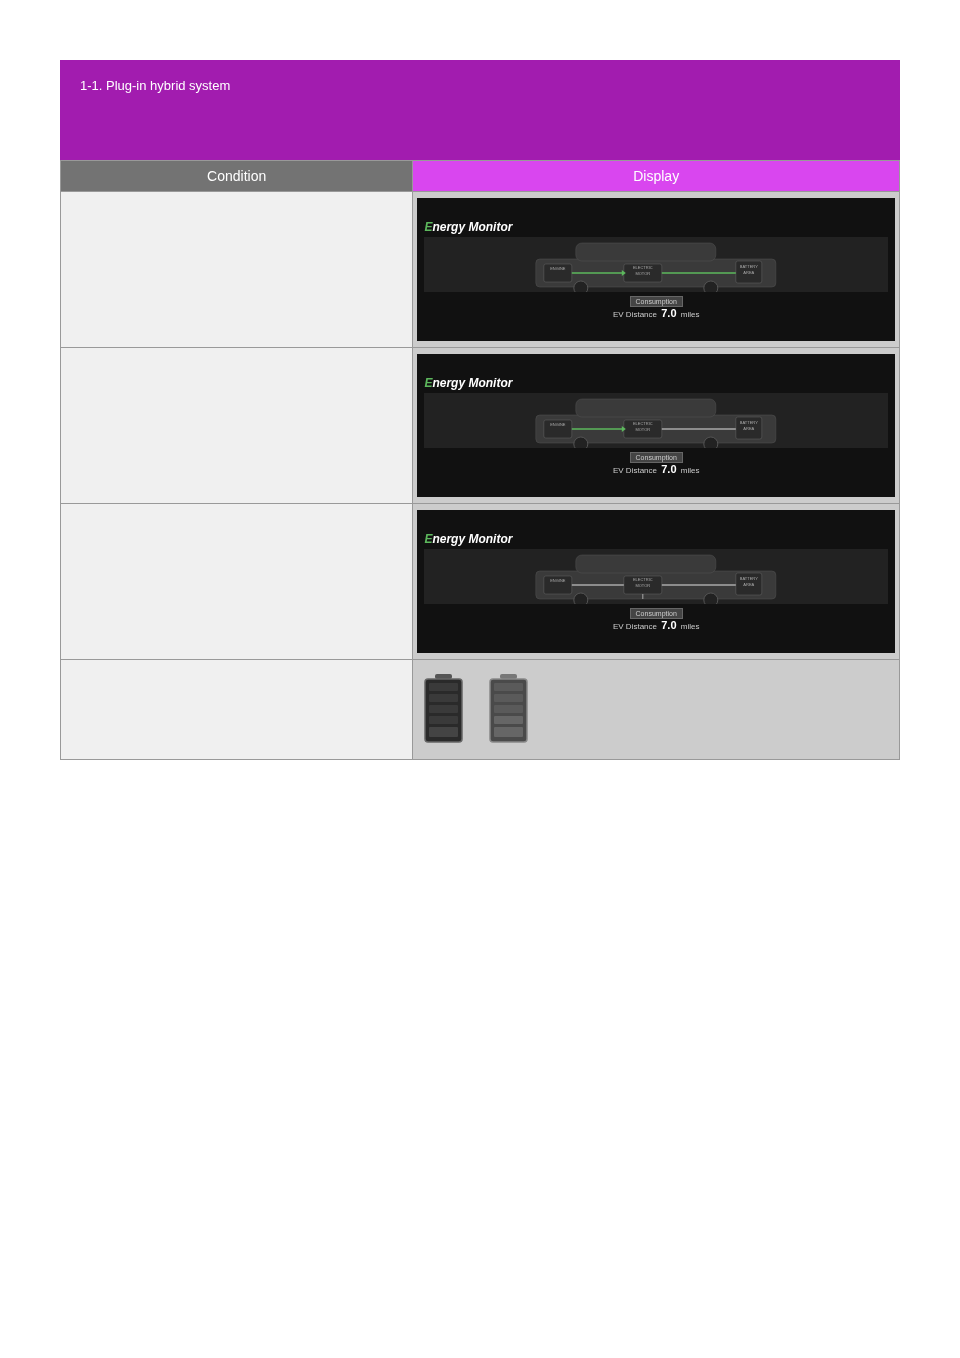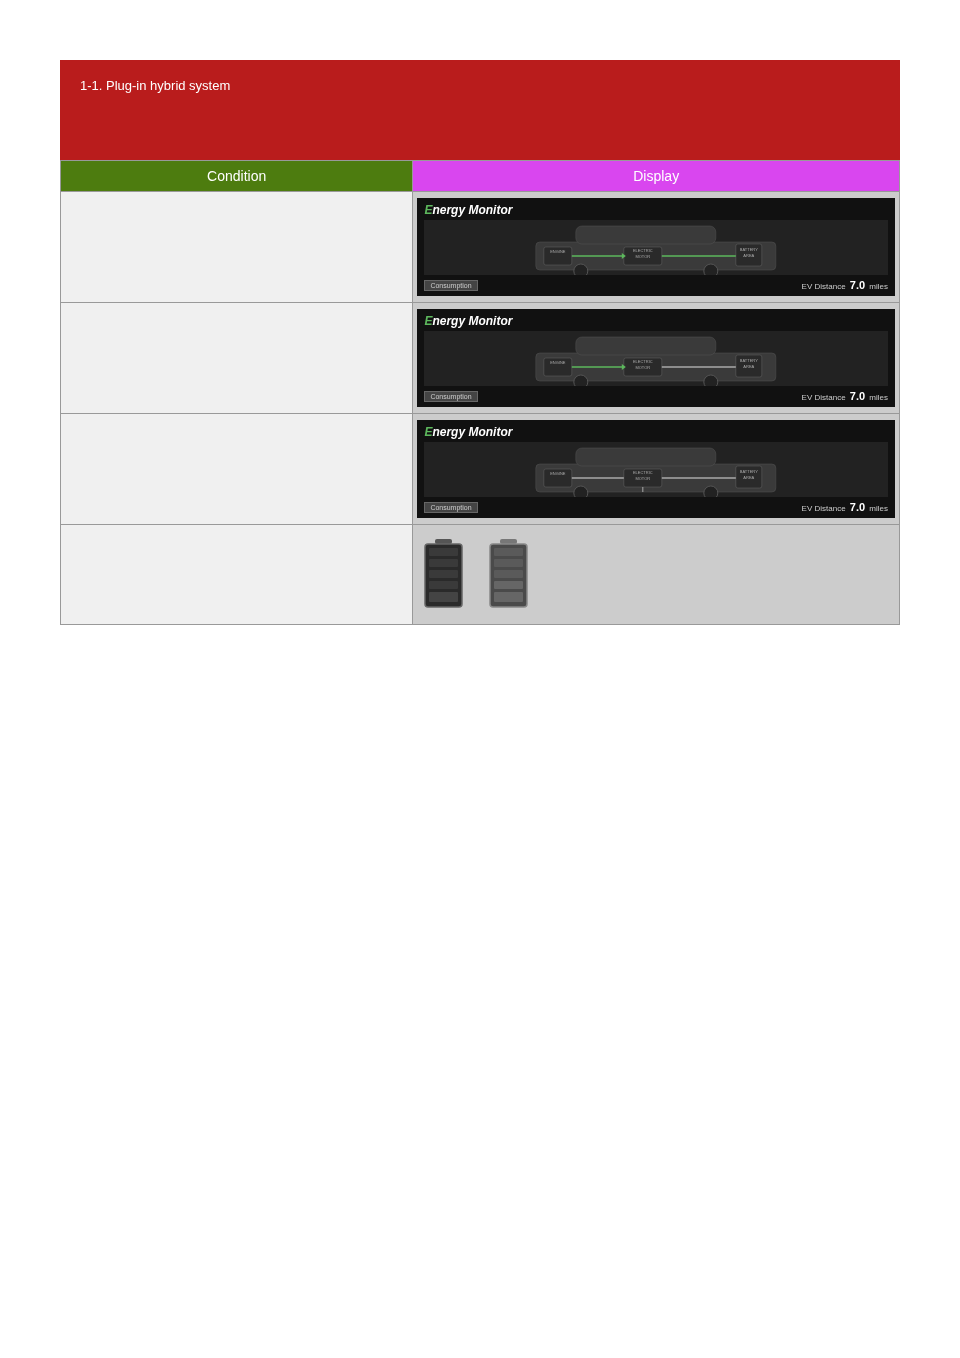--- a/index.html
+++ b/index.html
@@ -15,21 +15,21 @@
 
     .page-wrapper {
       width: 960px;
       min-height: 1358px;
       background: #fff;
       position: relative;
     }
 
     
     .header-banner {
-      background: #b91c1c;
+      background: #a21caf;
       margin: 60px 60px 0 60px;
       padding: 18px 20px 40px 20px;
       min-height: 100px;
     }
 
     .header-title {
       color: #ffffff;
       font-size: 13px;
       font-weight: normal;
     }
@@ -48,21 +48,21 @@
     }
 
     
     .data-table {
       width: 100%;
       border-collapse: collapse;
     }
 
     .data-table th.col-condition {
       width: 42%;
-      background: #4d7c0f;
+      background: #737373;
       color: #fff;
       font-weight: normal;
       padding: 7px 10px;
       border: 1px solid #999;
       font-size: 14px;
     }
 
     .data-table th.col-display {
       width: 58%;
       background: #d946ef;
@@ -89,21 +89,21 @@
 
     .data-table td.display-td {
       background: #cccccc;
       padding: 4px;
       vertical-align: top;
     }
 
     .energy-panel {
       background: #111;
       margin: 2px 0;
-      padding: 5px 7px;
+      padding: 22px 7px;
     }
 
     .energy-panel-title {
       color: #fff;
       font-size: 12px;
       font-weight: bold;
       margin-bottom: 3px;
       font-style: italic;
     }
 
@@ -117,20 +117,21 @@
       margin-bottom: 4px;
       position: relative;
       overflow: hidden;
     }
 
     .energy-footer {
       display: flex;
       justify-content: space-between;
       align-items: center;
       margin-top: 2px;
+      flex-direction: column;
     }
 
     .consumption-tag {
       background: #444;
       color: #ccc;
       font-size: 7px;
       padding: 1px 5px;
       border: 1px solid #666;
     }
 

